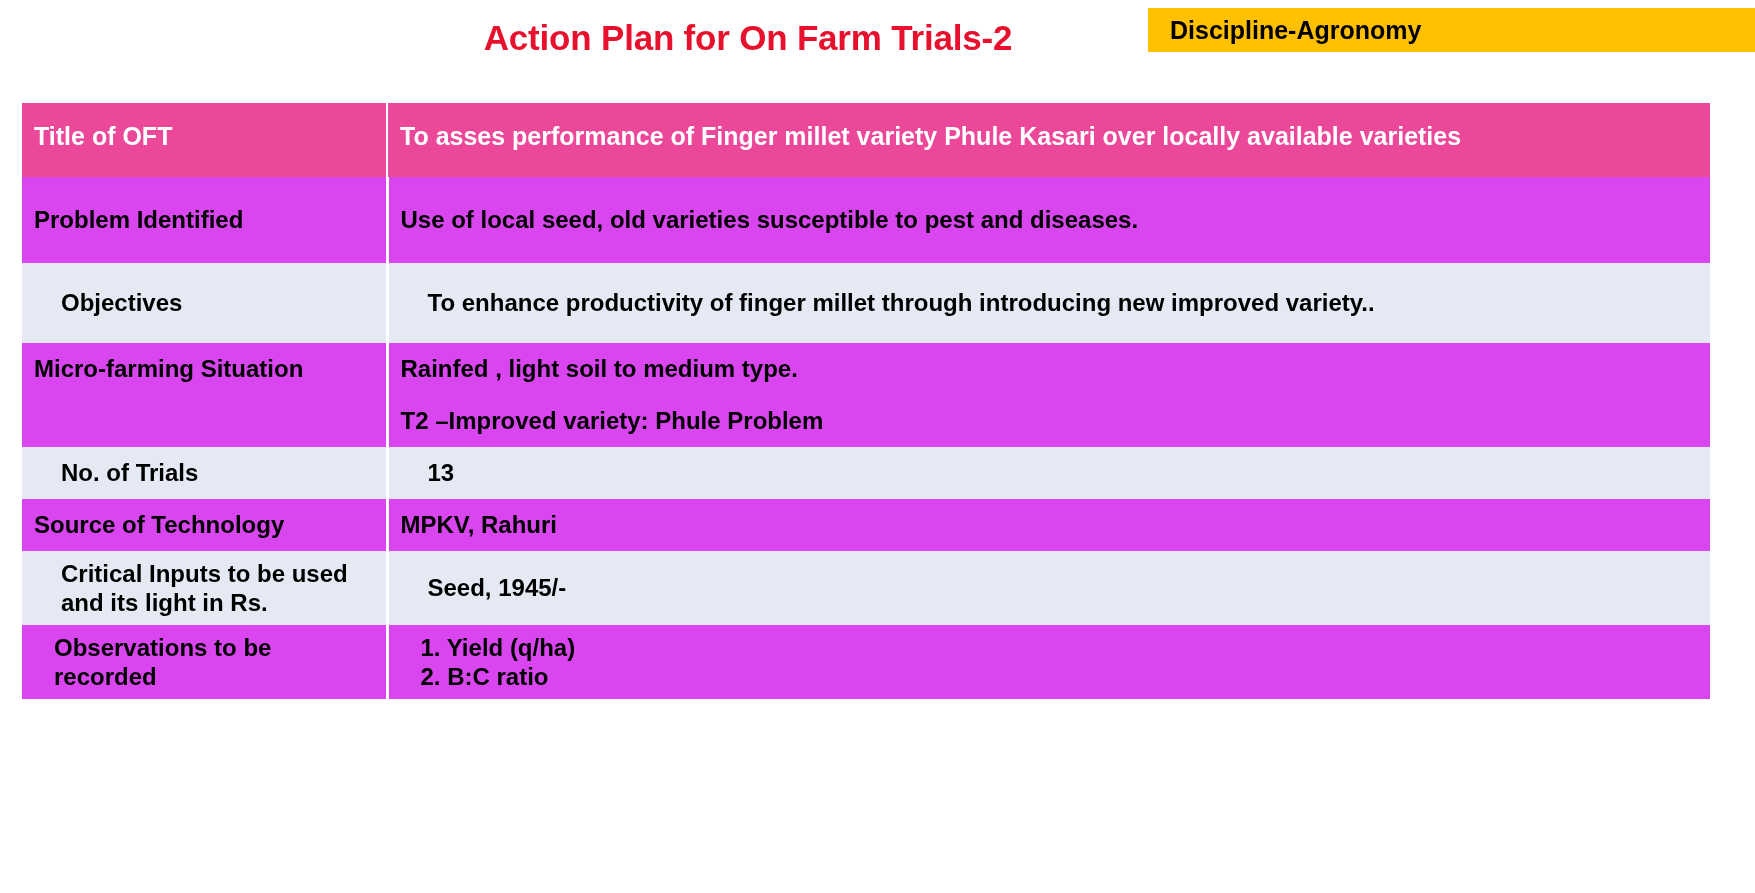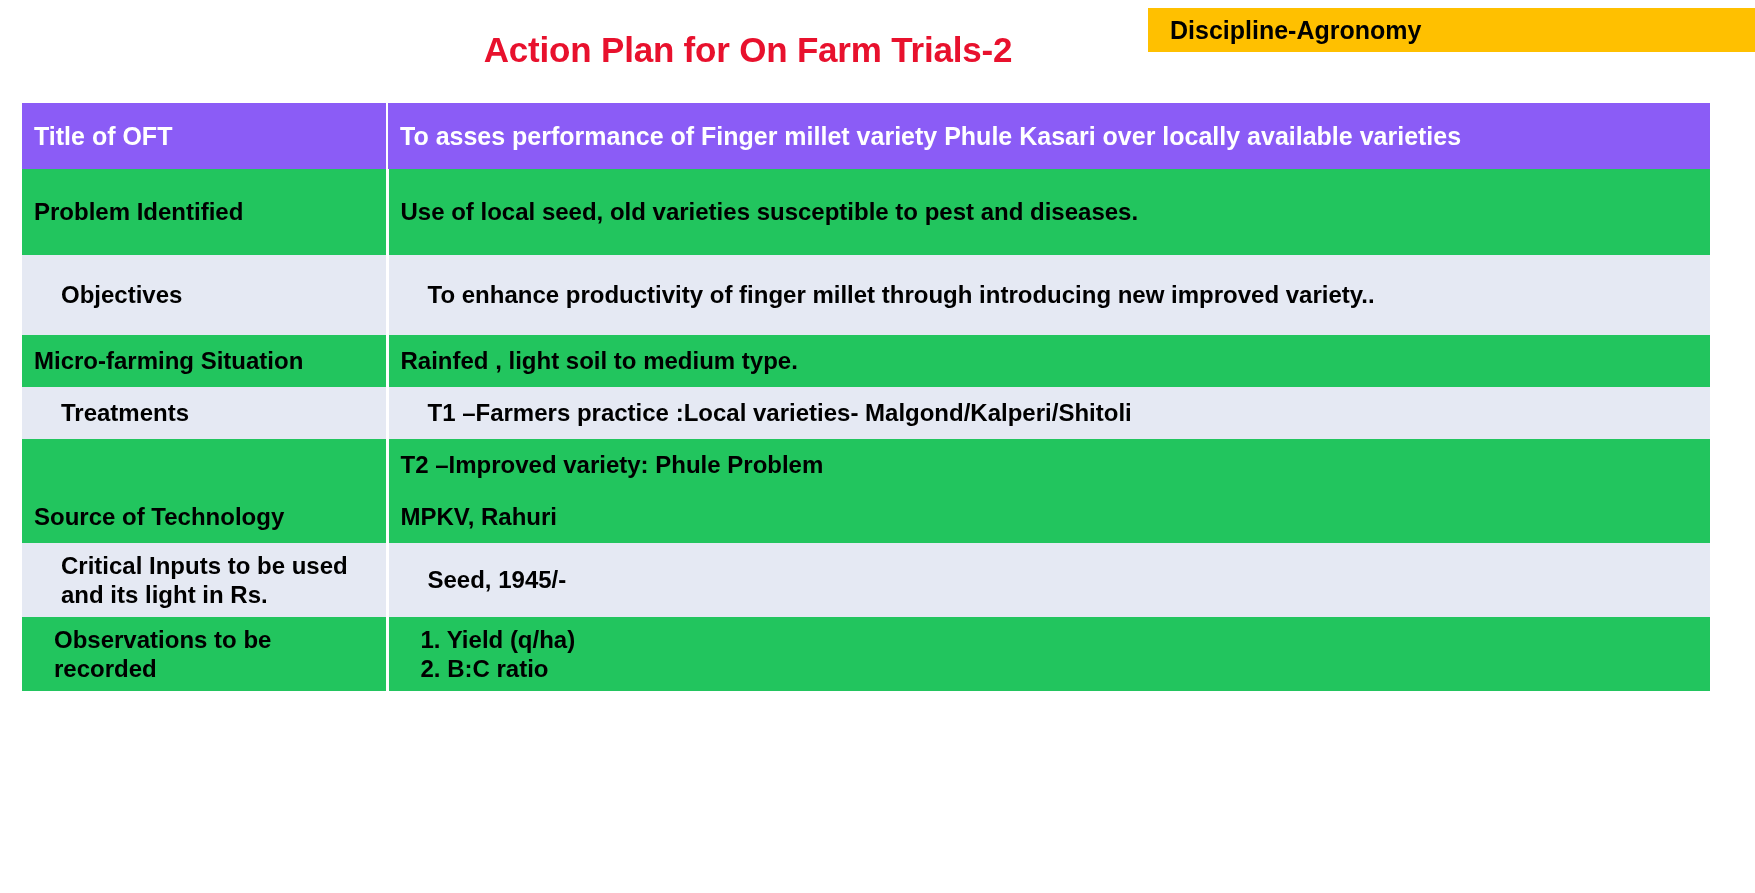--- a/index.html
+++ b/index.html
@@ -16,21 +16,21 @@
   }
 
   
   .header-band {
     position: relative;
     height: 88px;
   }
   .slide-title {
     position: absolute;
     left: 0;
-    top: 30px;
+    top: 18px;
     width: 1496px;
     text-align: center;
     color: #E8112D;
     font-size: 35px;
     font-weight: bold;
     letter-spacing: -0.2px;
     white-space: nowrap;
   }
   .discipline-badge {
     position: absolute;
@@ -64,32 +64,32 @@
     padding: 6px 0 6px 12px;
     vertical-align: middle;
     font-size: 24px;
     font-weight: bold;
     color: #000000;
     border: none;
     line-height: 1.22;
   }
 
   tr.header-row td {
-    background: #8b5cf6;
+    background: #ec4899;
     color: #ffffff;
     font-size: 25px;
     height: 58px;
     padding-top: 4px;
-    padding-bottom: 4px;
+    padding-bottom: 12px;
   }
   tr.header-row td.label-cell {
     border-right: 2px solid #ffffff;
   }
 
-  tr.band-dark td { background: #22c55e; }
+  tr.band-dark td { background: #d946ef; }
   tr.band-light td { background: #E5E9F3; padding-left: 39px; }
 
   tr.band-dark td.label-cell,
   tr.band-light td.label-cell {
     border-right: 3px solid #ffffff;
   }
   tbody tr td {
     border-bottom: 3px solid #ffffff;
   }
   tbody tr:last-child td {
@@ -131,30 +131,30 @@
     <tr class="band-light r-mid">
       <td class="label-cell">Objectives</td>
       <td class="value-cell">To enhance productivity of finger millet through introducing new improved variety..</td>
     </tr>
 
     <tr class="band-dark r-std">
       <td class="label-cell">Micro-farming Situation</td>
       <td class="value-cell">Rainfed , light soil to medium type.</td>
     </tr>
 
-    <tr class="band-light r-std">
-      <td class="label-cell">Treatments</td>
-      <td class="value-cell">T1 –Farmers practice :Local varieties- Malgond/Kalperi/Shitoli</td>
-    </tr>
 
     <tr class="band-dark r-std">
       <td class="label-cell"></td>
       <td class="value-cell">T2 –Improved variety: Phule Problem</td>
     </tr>
 
+    <tr class="band-light r-std">
+      <td class="label-cell">No. of Trials</td>
+      <td class="value-cell">13</td>
+    </tr>
 
     <tr class="band-dark r-std">
       <td class="label-cell">Source of Technology</td>
       <td class="value-cell">MPKV, Rahuri</td>
     </tr>
 
     <tr class="band-light r-two">
       <td class="label-cell cell-lines">
         <span>Critical Inputs to be used</span>
         <span>and its light in Rs.</span>

